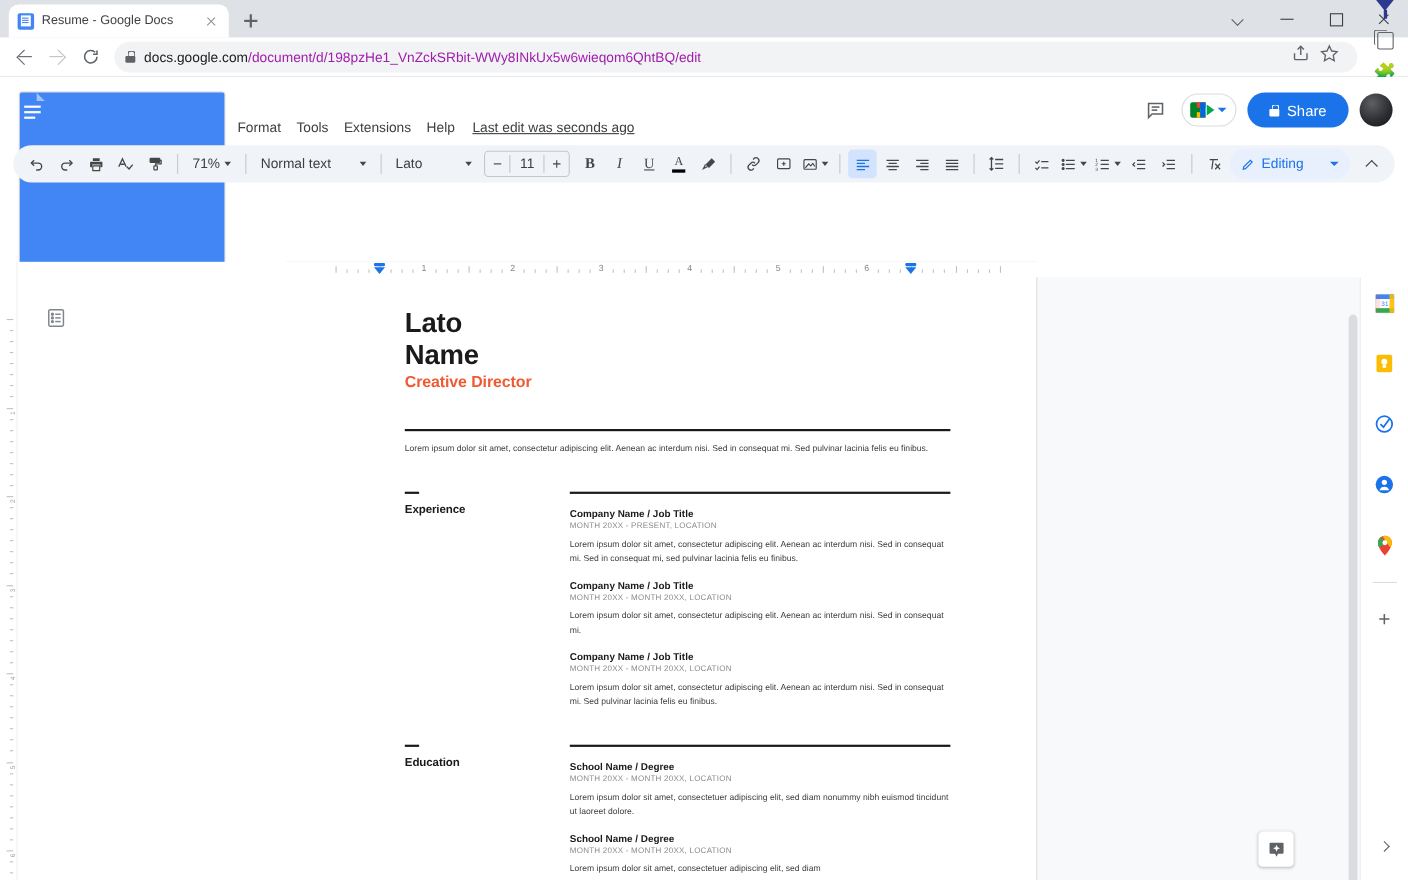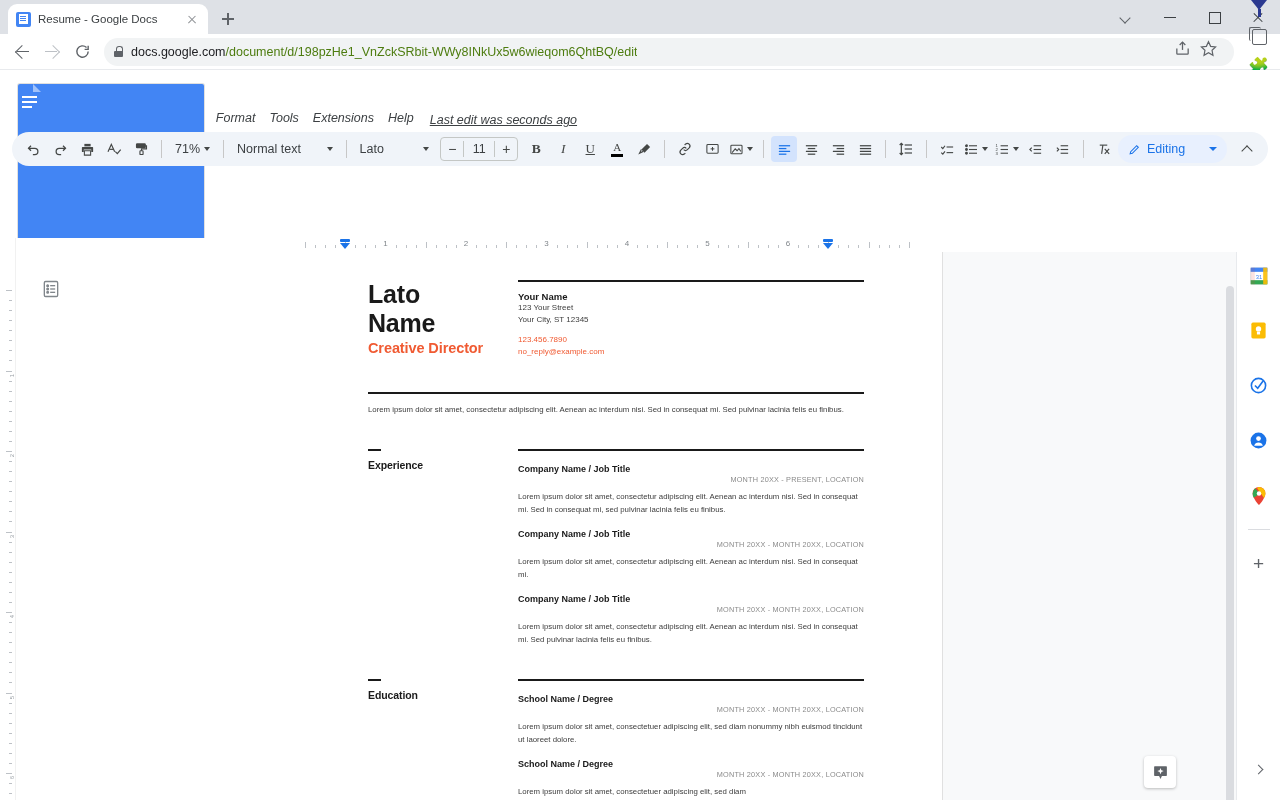--- a/index.html
+++ b/index.html
@@ -104,21 +104,21 @@
   }
   .lock::before {
     content:""; position:absolute; left:0; bottom:0; width:9px; height:6.5px;
     background:#5f6368; border-radius:1px;
   }
   .lock::after {
     content:""; position:absolute; left:2px; top:0; width:5px; height:6px;
     border:1.4px solid #5f6368; border-bottom:none; border-radius:3px 3px 0 0;
   }
   .url { font-size: 12.5px; color: #202124; white-space: nowrap; overflow:hidden;}
-  .url .dim { color: #4d7c0f; }
+  .url .dim { color: #a21caf; }
 
   .omni-right { display:flex; align-items:center; gap:2px; margin-left:auto; }
   .share-ico, .star-ico { width:24px; height:24px; position:relative; }
   .star-ico svg, .share-ico svg { display:block; }
 
   .exticons { display:flex; align-items:flex-start; gap:3px; padding-left:4px;flex-direction:column; }
   .ext { width: 26px; height:26px; display:flex; align-items:center; justify-content:center; position:relative;}
   .ext-dots {
     width:16px;height:15px;background:#3c4043;border-radius:2px;
     display:flex;align-items:center;justify-content:center;gap:1.6px;
@@ -168,21 +168,21 @@
   .docs-logo .line {
     position:absolute; left:10px; width:15px; height:2px; background:#fff;
   }
   .docs-title-block { flex:1; min-width:0; }
   .title-row { display:flex; align-items:center; gap:9px; height:26px; }
   .doc-title {
     font-size: 17px; color: #202124; font-family: "Liberation Sans", sans-serif;
     letter-spacing: .1px;
   }
   .t-ico { width:17px;height:17px; color:#5f6368; display:flex;align-items:center;justify-content:center;}
-  .menu-row { display:flex; align-items:flex-end; gap:0; height:22px; margin-top:1px;font-style:italic;}
+  .menu-row { display:flex; align-items:center; gap:0; height:22px; margin-top:1px;}
   .menu-item {
     font-size: 12.5px; color: #3c4043; padding: 2px 7px; border-radius:4px;
   }
   .last-edit {
     font-size: 12.5px; color: #3c4043; margin-left: 9px;
     text-decoration: underline;
   }
   .docs-header-right {
     display:flex; align-items:center; gap:10px; margin-top:6px; padding-right: 2px;
   }
@@ -309,21 +309,21 @@
   .r-contact-orange { font-size:8px; color:#f05a32; line-height:1.45; }
   .r-contact-orange.first { margin-top: 9px; }
 
   .sec-dash { width:13px; height:2px; background:#1a1a1a; margin-bottom:8px; }
   .sec-label { font-size:10.5px; font-weight:bold; color:#1a1a1a; letter-spacing:-.1px;}
   .sec-block { margin-top: 26px; }
   .body-text { font-size:7.8px; color:#3c3c3c; line-height:1.6; margin-top:10px; }
   .entry { margin-top: 13px; }
   .entry:first-child { margin-top: 10px; }
   .entry-title { font-size:9px; font-weight:bold; color:#1a1a1a; }
-  .entry-meta { font-size:7.3px; color:#8a8a8a; margin-top:1px; letter-spacing:.2px;text-align:right; }
+  .entry-meta { font-size:7.3px; color:#8a8a8a; margin-top:1px; letter-spacing:.2px; }
   .entry-desc { font-size:7.8px; color:#3c3c3c; line-height:1.6; margin-top:7px; }
 
   
   .rsidebar {
     width: 44px; flex:0 0 44px; background:#fff; border-left:1px solid #e8eaed;
     display:flex; flex-direction:column; align-items:center; padding-top: 10px; gap: 0;
     position:relative;
   }
   .rs-item { width:40px; height:55px; display:flex; align-items:center; justify-content:center; }
   .rs-divider { width:22px; height:1px; background:#dadce0; margin: 6px 0; }
@@ -474,20 +474,44 @@
           <span class="menu-item">File</span>
           <span class="menu-item">Edit</span>
           <span class="menu-item">View</span>
           <span class="menu-item">Insert</span>
           <span class="menu-item">Format</span>
           <span class="menu-item">Tools</span>
           <span class="menu-item">Extensions</span>
           <span class="menu-item">Help</span>
           <span class="last-edit">Last edit was seconds ago</span>
         </div>
+      </div>
+      <div class="docs-header-right">
+        <div class="comment-ico">
+          <svg width="19" height="19" viewBox="0 0 24 24" fill="none" stroke="#5f6368" stroke-width="1.8">
+            <path d="M4 4h16v12H8l-4 4z"></path>
+              <line x1="7.5" y1="8" x2="16.5" y2="8"></line>
+              <line x1="7.5" y1="11.5" x2="14" y2="11.5"></line>
+          </svg>
+        </div>
+        <div class="meet-chip">
+          <span class="meet-ico">
+            <i class="g1"></i>
+              <i class="g3"></i>
+              <i class="g4"></i>
+              <i class="g2" style="left:9px;width:5px"></i>
+              <i class="g5"></i>
+          </span>
+          <span class="caret-dn"></span>
+        </div>
+        <div class="share-btn">
+          <span class="share-lock"></span>
+          <span>Share</span>
+        </div>
+        <div class="avatar-docs"></div>
       </div>
     </div>
 
     <div class="toolbar">
       <div class="tb">
         <svg width="15" height="15" viewBox="0 0 24 24" fill="none" stroke="#444746" stroke-width="2">
           <path d="M4 10h10a5 5 0 0 1 0 10h-3"></path>
             <polyline points="8 6 4 10 8 14"></polyline>
         </svg>
       </div>
@@ -839,28 +863,20 @@
 
       <div class="canvas">
         <div class="page">
 
           <div class="res-row">
             <div class="res-left">
               <div class="r-name">Lato</div>
               <div class="r-name">Name</div>
               <div class="r-role">Creative Director</div>
             </div>
-            <div class="res-right">
-              <div class="hrule"></div>
-              <div class="r-contact-name">Your Name</div>
-              <div class="r-contact-line">123 Your Street</div>
-              <div class="r-contact-line">Your City, ST 12345</div>
-              <div class="r-contact-orange first">123.456.7890</div>
-              <div class="r-contact-orange">no_reply@example.com</div>
-            </div>
           </div>
 
           <div class="res-row sec-block" style="margin-top:34px">
             <div class="res-right">
               <div class="hrule"></div>
               <div class="body-text">Lorem ipsum dolor sit amet, consectetur adipiscing elit. Aenean ac interdum nisi. Sed in consequat mi. Sed pulvinar lacinia felis eu finibus.</div>
             </div>
           </div>
 
           <div class="res-row sec-block" style="margin-top:33px">

